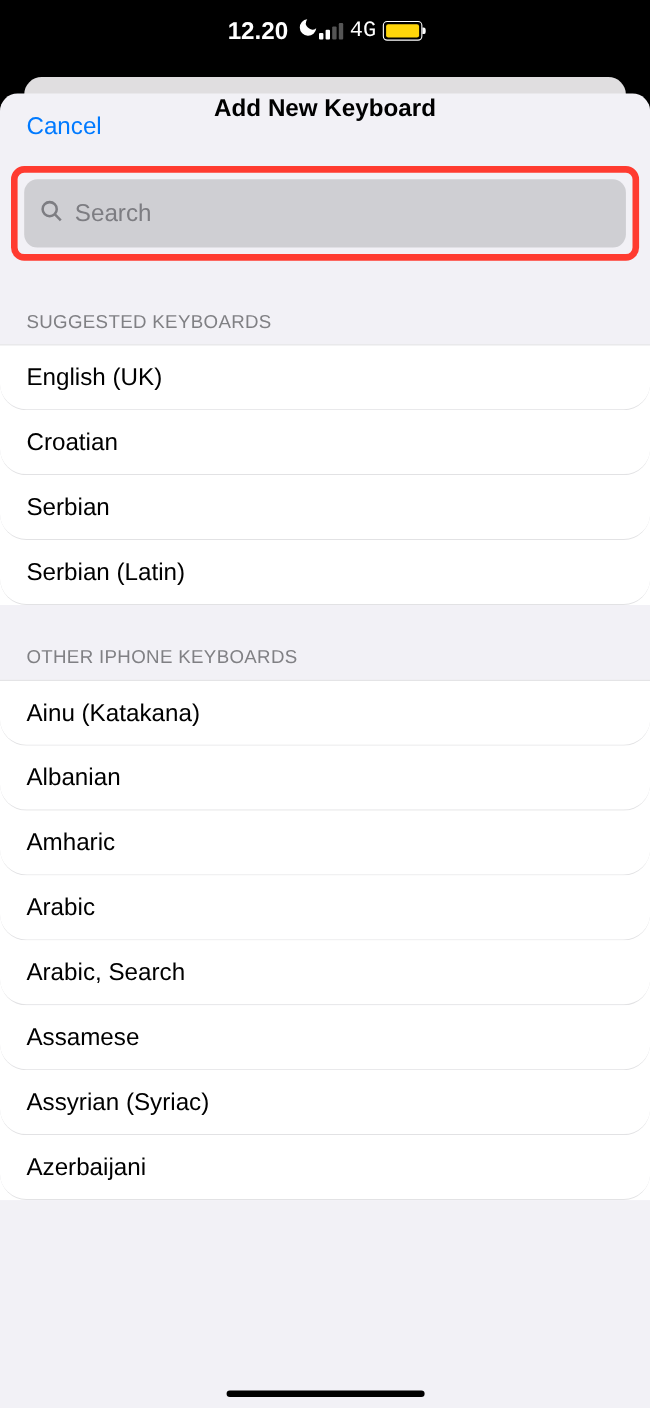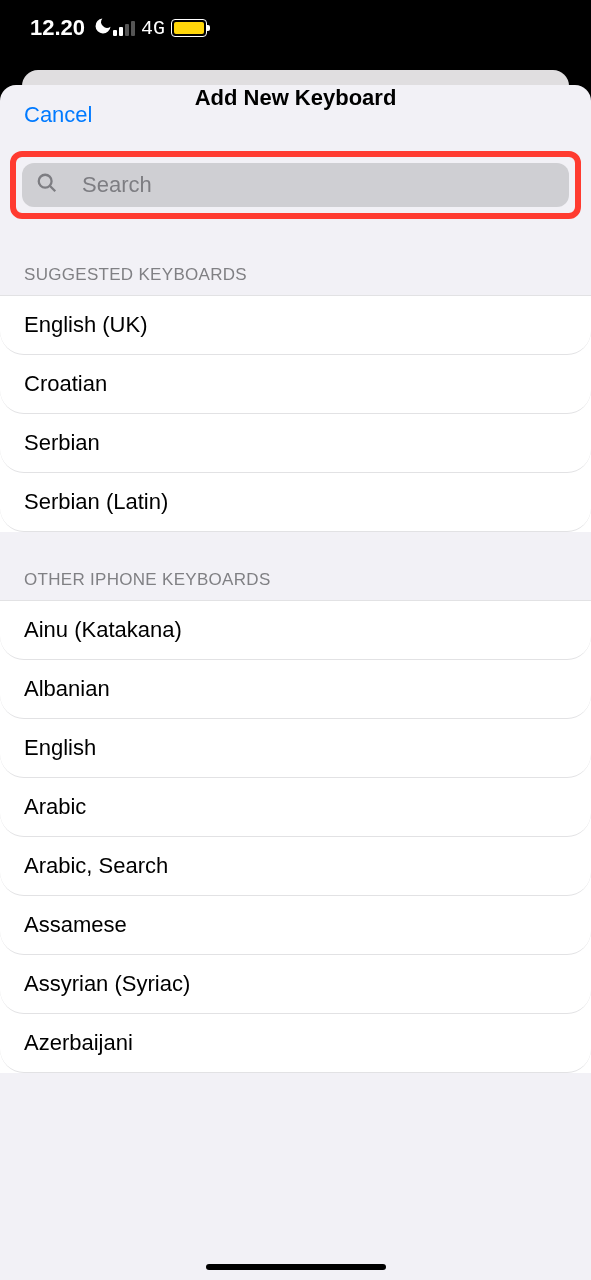--- a/index.html
+++ b/index.html
@@ -7,21 +7,21 @@
       width: 591px;
       height: 1280px;
       background: #000;
       font-family: -apple-system, BlinkMacSystemFont, 'Segoe UI', Helvetica, Arial, sans-serif;
       overflow: hidden;
       position: relative;
     }
     .status-bar {
       height: 56px;
       display: flex;
-      justify-content: flex-start;
+      justify-content: center;
       align-items: center;
       padding: 0 30px;
       color: #fff;
     }
     .status-left {
       display: flex;
       align-items: center;
       gap: 8px;
     }
     .time {
@@ -125,25 +125,25 @@
     }
     .search-highlight {
       margin: 6px 10px 8px 10px;
       border: 6px solid #ff3b30;
       border-radius: 12px;
       padding: 6px;
     }
     .search-bar {
       background: #cfcfd3;
       border-radius: 12px;
-      height: 44px;
+      height: 62px;
       display: flex;
       align-items: center;
       padding: 0 14px;
-      gap: 24px;
+      gap: 10px;
     }
     .search-icon svg {
       width: 22px;
       height: 22px;
       stroke: #7d7d82;
       fill: none;
       stroke-width: 2.5;
     }
     .search-input {
       flex: 1;
@@ -239,21 +239,21 @@
     <div class="list-row">English (UK)</div>
     <div class="list-row">Croatian</div>
     <div class="list-row">Serbian</div>
     <div class="list-row">Serbian (Latin)</div>
   </div>
 
   <div class="section-header">OTHER IPHONE KEYBOARDS</div>
   <div class="list">
     <div class="list-row">Ainu (Katakana)</div>
     <div class="list-row">Albanian</div>
-    <div class="list-row">English</div>
+    <div class="list-row">Amharic</div>
     <div class="list-row">Arabic</div>
     <div class="list-row">Arabic, Search</div>
     <div class="list-row">Assamese</div>
     <div class="list-row">Assyrian (Syriac)</div>
     <div class="list-row">Azerbaijani</div>
   </div>
 
   <div class="home-indicator"></div>
 </div>
 

